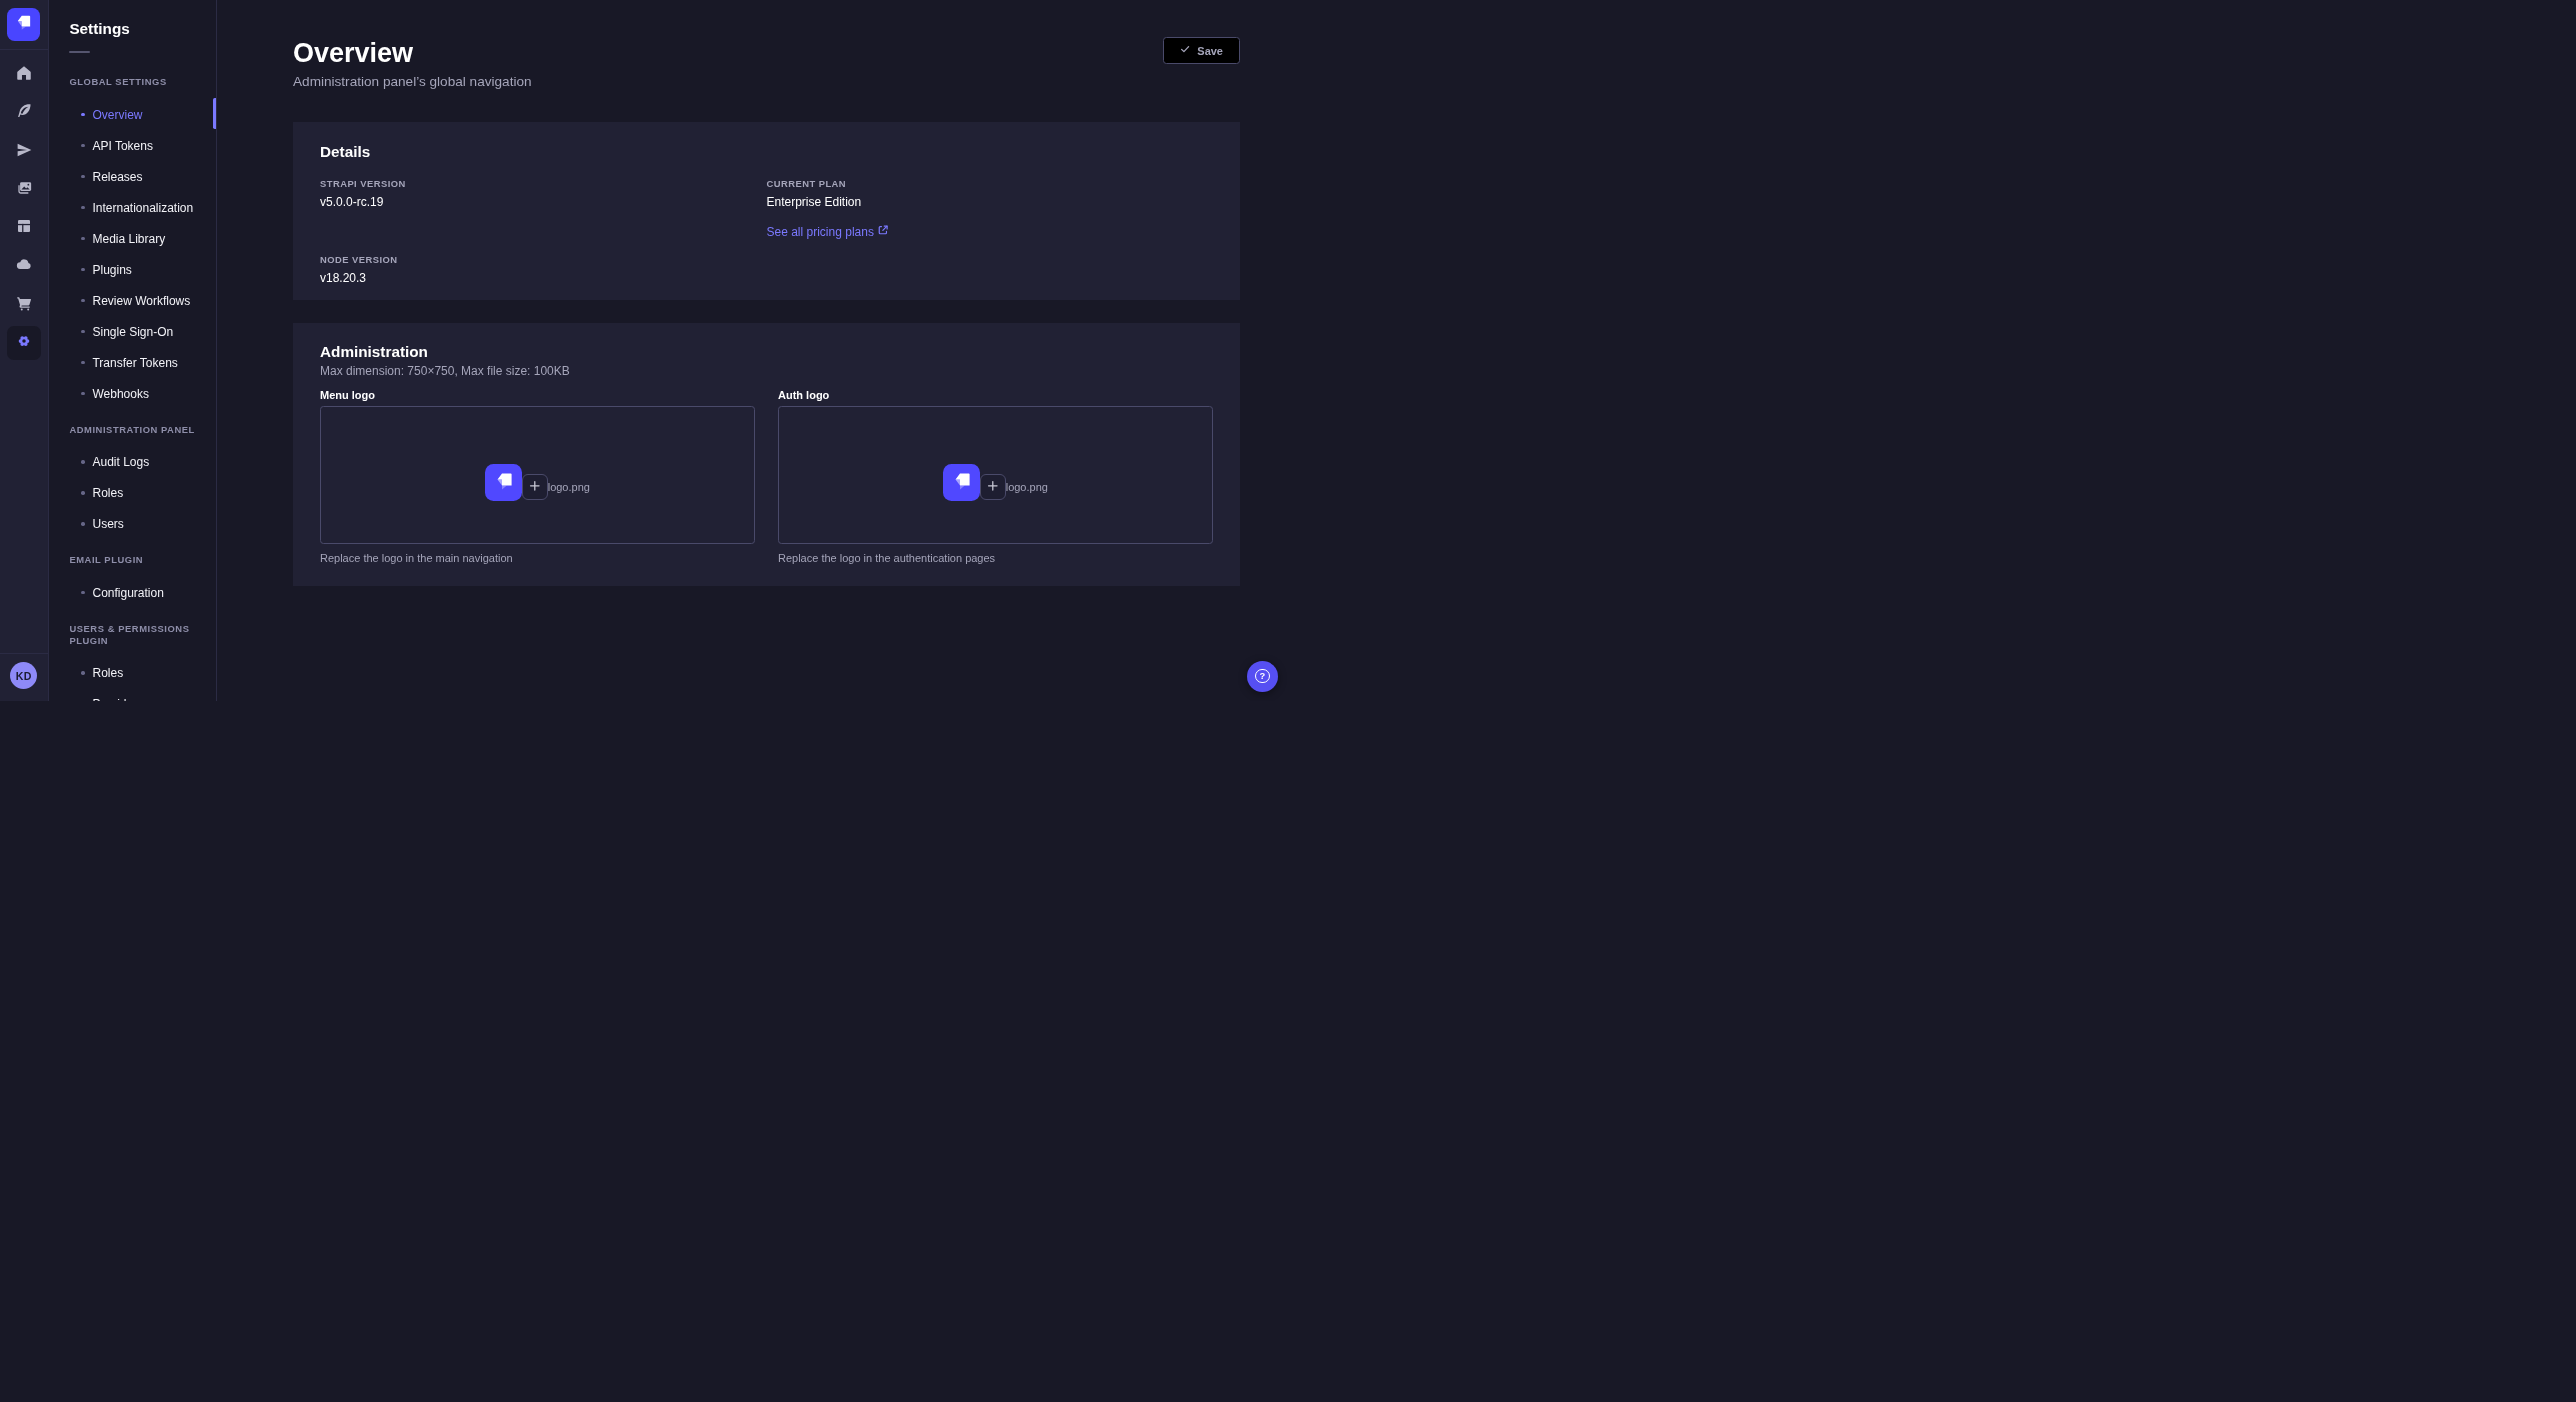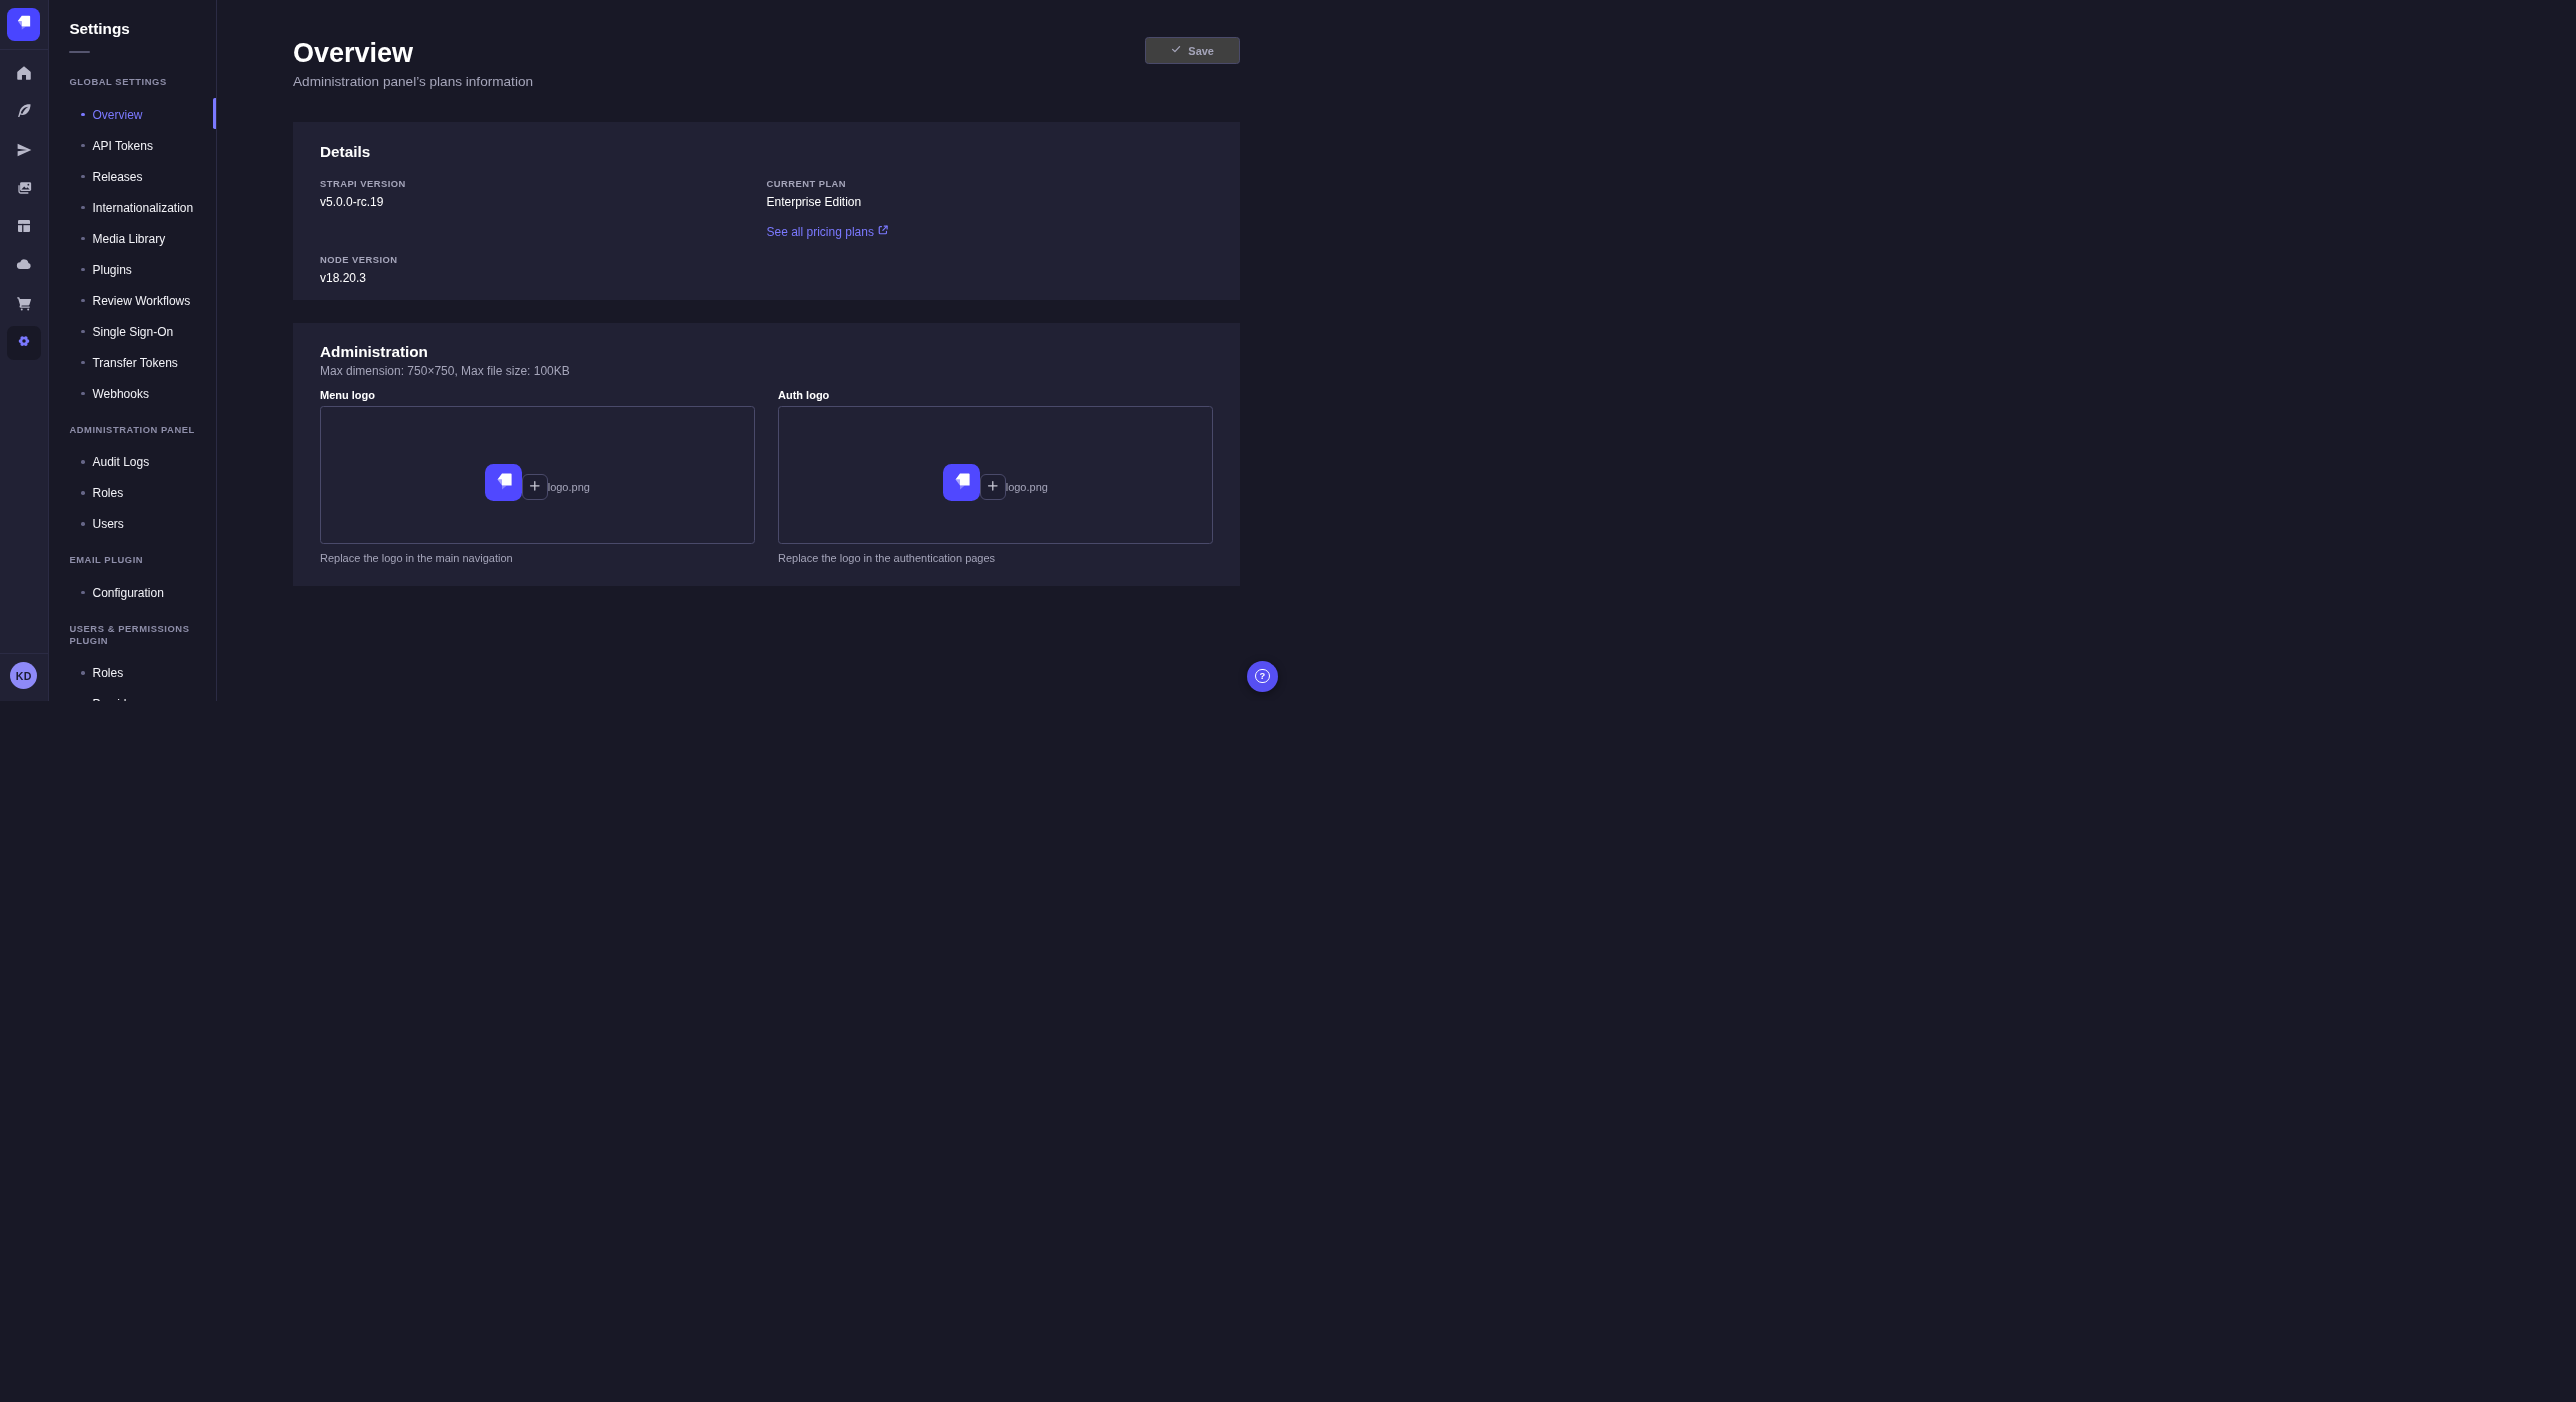--- a/index.html
+++ b/index.html
@@ -43,22 +43,22 @@
   .bullet { width:3.4px; height:3.4px; border-radius:50%; background:#666687; flex:none; }
   li.item.active { color:#7b79ff; }
   li.item.active .bullet { background:#7b79ff; }
   .active-indicator { position:absolute; right:0; top:98px; width:2.6px; height:31px;
           background:#7b79ff; border-radius:1.7px 0 0 1.7px; }
   
   .main { position:absolute; left:245px; top:0; right:0; bottom:0; }
   .main-header { position:relative; padding:36px 48px 0; }
   .page-title { font-size:27px; font-weight:700; line-height:34px; }
   .page-subtitle { margin-top:3.4px; font-size:13.6px; line-height:17px; color:#a5a5ba; }
-  .save-btn { position:absolute; top:37px; right:48px; height:27px; padding:0 25px;
-          background:#404040; border:0.9px solid #4a4a6a; border-radius:3.4px;
+  .save-btn { position:absolute; top:37px; right:48px; height:27px; padding:0 16px;
+          background:#000000; border:0.9px solid #4a4a6a; border-radius:3.4px;
           display:flex; align-items:center; gap:6.8px; color:#a5a5ba; font-size:11px;
           font-weight:600; cursor:default; }
   .save-btn svg { width:10.2px; height:10.2px; }
   .card { margin:0 48px; background:#212134; border-radius:0; }
   .card-title { font-size:15.3px; font-weight:600; line-height:19px; color:#fff; }
   .card.details { margin-top:31.5px; padding:20.4px 27px 14.5px; }
   .fields-grid { display:grid; grid-template-columns:1fr 1fr; margin-top:17px; }
   .field-label { font-size:9.4px; font-weight:600; color:#a5a5ba;
           letter-spacing:.05em; line-height:12.8px; }
   .field-value { margin-top:4.3px; font-size:12px; line-height:14.5px; color:#fff; }
@@ -253,21 +253,21 @@
         <span>Providers</span>
       </li>
   </ul>
 
   <div class="active-indicator"></div>
 </aside>
 
 <main class="main">
   <header class="main-header">
     <h1 class="page-title" style="margin:0">Overview</h1>
-    <div class="page-subtitle">Administration panel’s plans information</div>
+    <div class="page-subtitle">Administration panel’s global navigation</div>
     <button class="save-btn">
       <span><svg viewBox="0 0 14 14">
             <path d="M2.2 7.4 5.4 10.5 11.8 3.6" stroke="#a5a5ba" stroke-width="1.8" fill="none" stroke-linecap="round" stroke-linejoin="round"></path>
           </svg></span>
       <span>Save</span>
     </button>
   </header>
 
   <section class="card details">
     <div class="card-title">Details</div>

